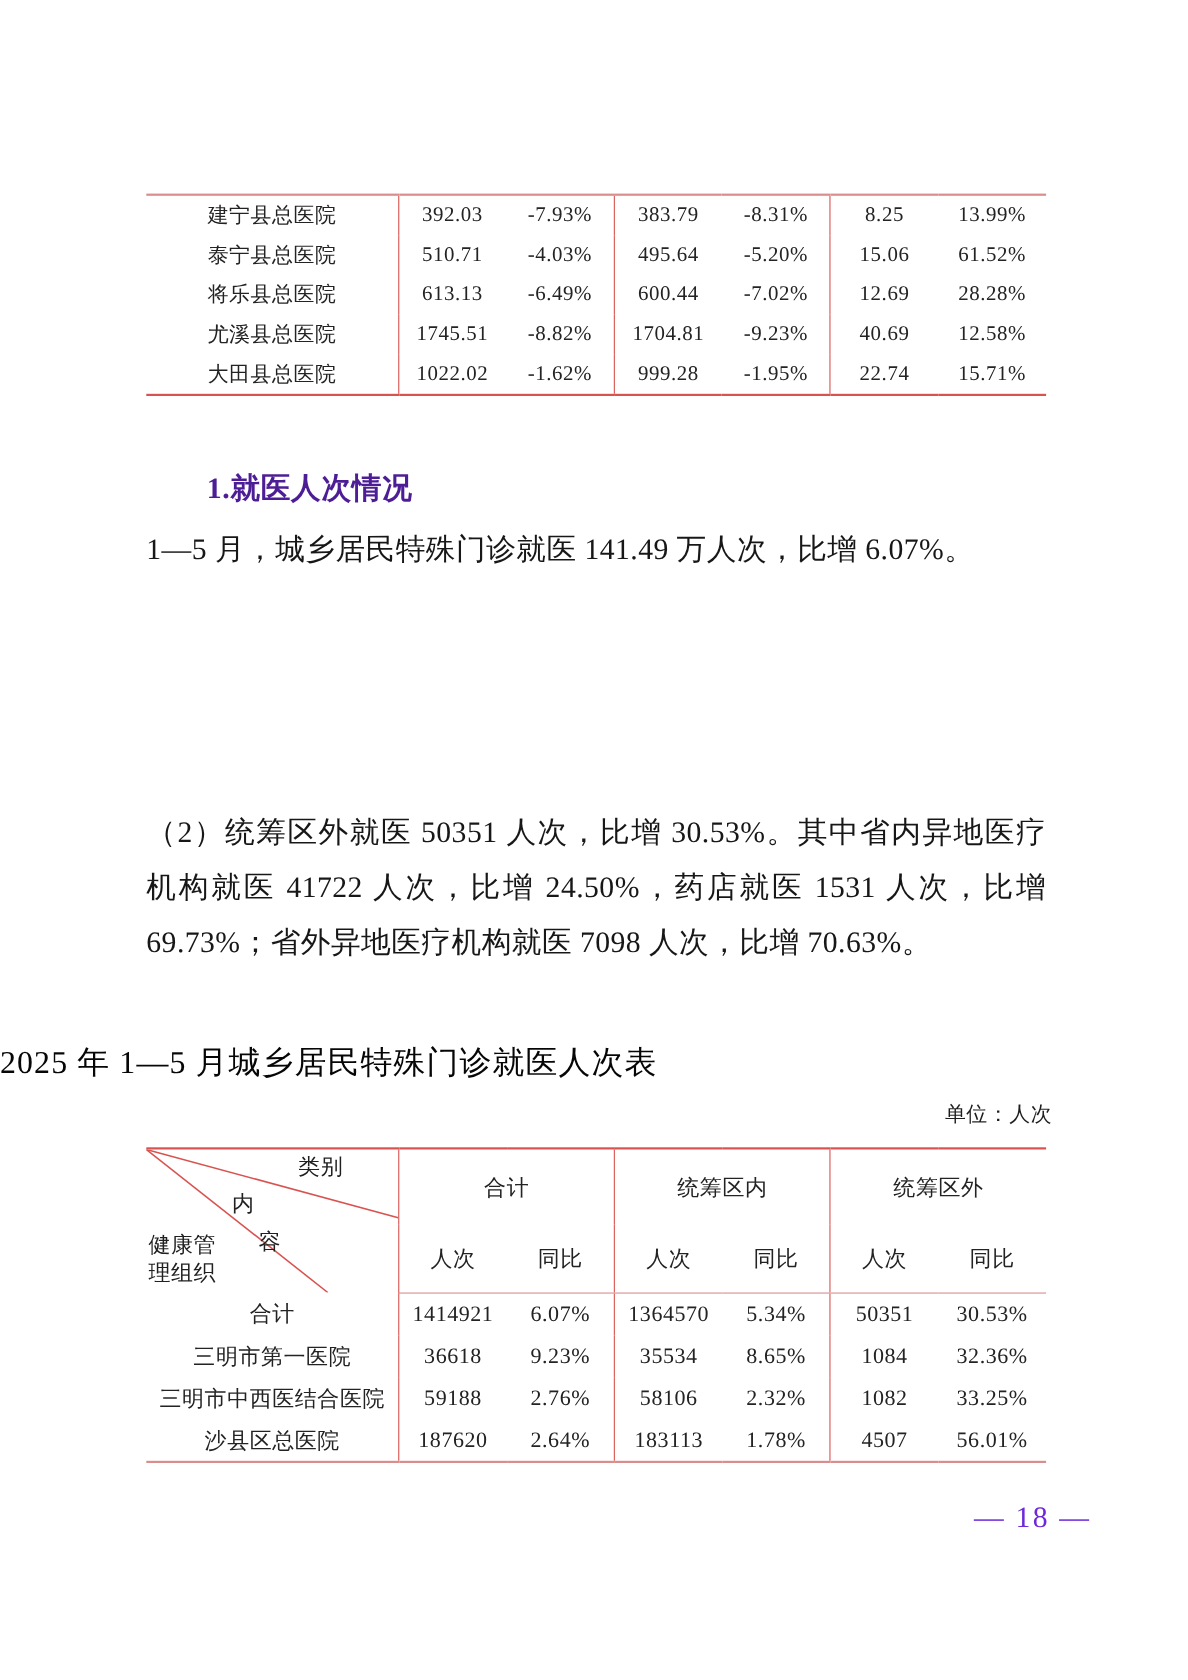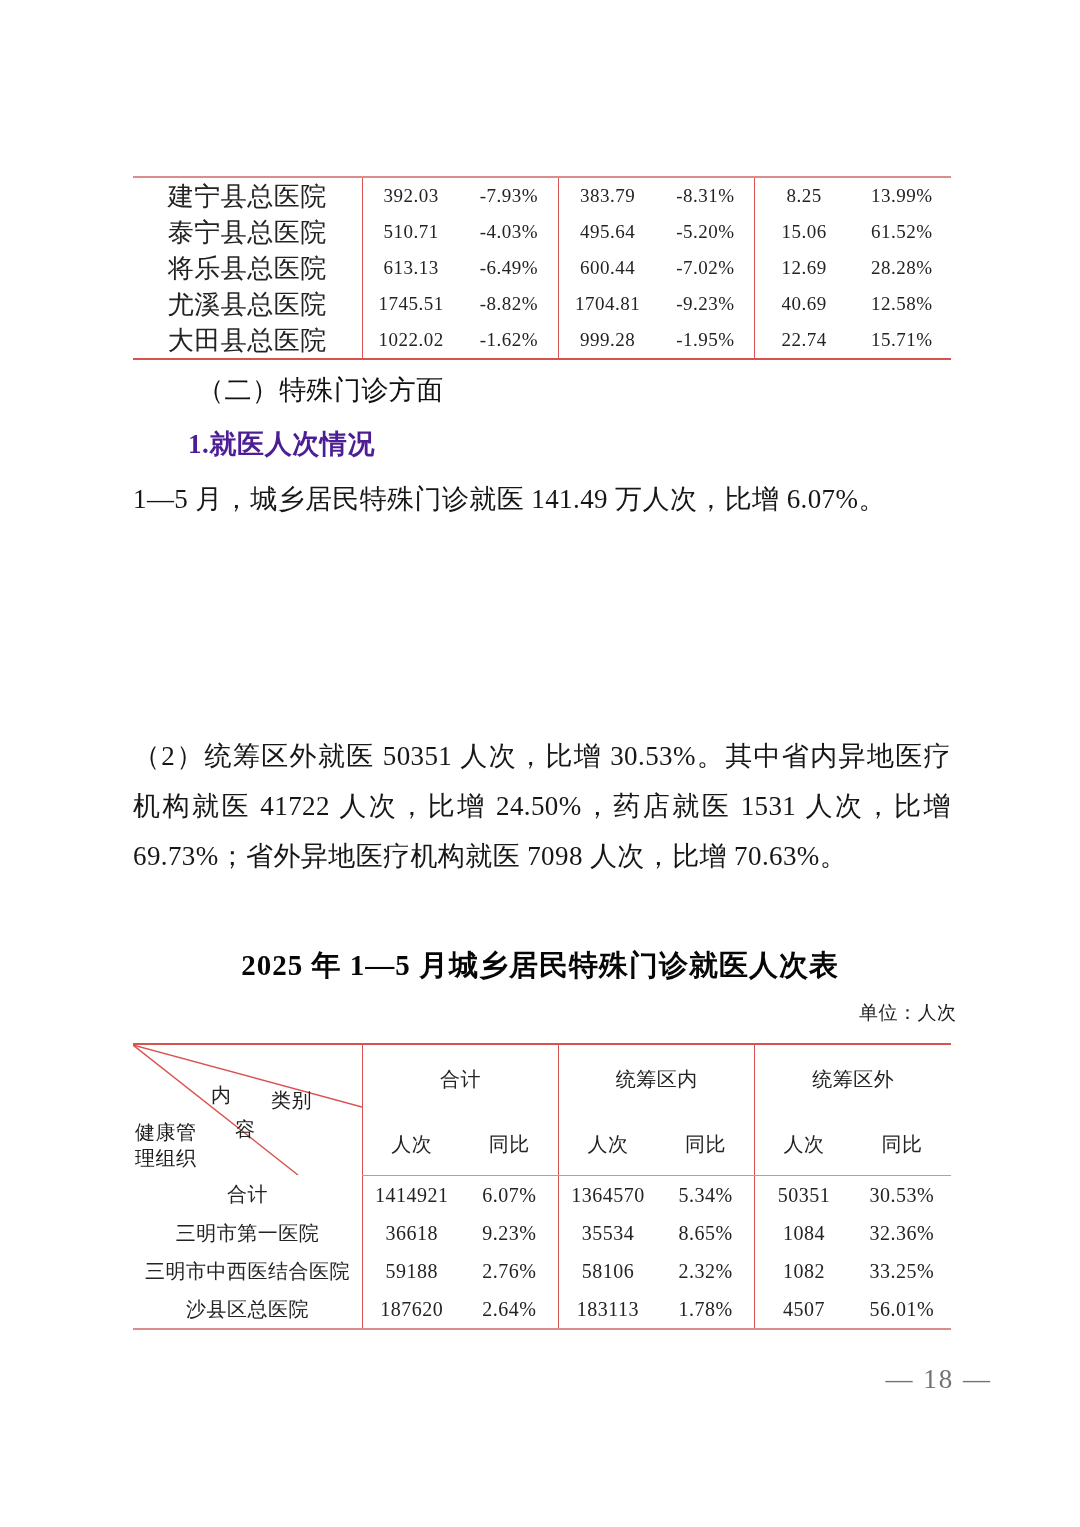--- a/index.html
+++ b/index.html
@@ -53,21 +53,21 @@
   }
   #table-top tr td {
     height: 36px;
   }
   #table-top .tline-bot td {
     border-bottom: 2px solid #d8534f;
   }
   #table-top .cell-name {
     width: 228px;
     font-family: Liberation Serif, serif;
-    font-size: 26px;
+    font-size: 19px;
   }
   #table-top .cell-num { width: 97px; margin-left: 31px; }
   #table-top .cell-pct { width: 98px; }
 
   
   .para {
     position: absolute;
     font-size: 27px;
     line-height: 50px;
     color: #171717;
@@ -89,23 +89,23 @@
     line-height: 40px;
     color: #4c1d95;
     letter-spacing: 0.6px;
   }
 
   
   .table-title {
     position: absolute;
     left: 0;
     width: 1080px;
-    text-align: center;
+    text-align: left;
     font-size: 29px;
-    font-weight: bold;
+    font-weight: normal;
     letter-spacing: 1px;
     color: #060606;
   }
   .table-unit {
     position: absolute;
     font-size: 19px;
     color: #1d1d1d;
     letter-spacing: 0.5px;
     margin-left: 47px;
   }
@@ -148,35 +148,35 @@
     left: 0; top: 0;
   }
   .corner-lbl {
     position: absolute;
     font-size: 20px;
     line-height: 24px;
     color: #202020;
     letter-spacing: 0.5px;
     white-space: nowrap;
   }
-  .lbl-cat  { left: 138px; top: 4px; margin-top: 39px; }
+  .lbl-cat  { left: 138px; top: 4px; }
   .lbl-cont { left: 78px;  top: 38px; }
   .lbl-cont2{ left: 102px; top: 72px; }
   .lbl-org  { left: 2px;   top: 74px; line-height: 26px; text-align: left; }
 
   
   .page-footer {
     position: absolute;
     left: 0;
     width: 1080px;
     text-align: right;
     padding-right: 88px;
     box-sizing: border-box;
     font-size: 27px;
-    color: #737373;
+    color: #6d28d9;
     letter-spacing: 2px;
   }
 </style>
 </head>
 <body>
 
 <div class="page">
 
   <table id="table-top" class="doc-table">
     <tbody>
@@ -221,21 +221,20 @@
         <td class="cell-num vsep">1022.02</td>
         <td class="cell-pct">-1.62%</td>
         <td class="cell-num vsep">999.28</td>
         <td class="cell-pct">-1.95%</td>
         <td class="cell-num vsep">22.74</td>
         <td class="cell-pct">15.71%</td>
       </tr>
     </tbody>
   </table>
 
-  <div class="heading-sub" style="left:197px; top:370px;">（二）特殊门诊方面</div>
 
   <div class="heading-bold" style="left:188px; top:424px;">1.就医人次情况</div>
 
   <div class="para" style="left:133px; top:474px; width:818px;">1—5 月，城乡居民特殊门诊就医 141.49 万人次，比增 6.07%。</div>
 
 
   <div class="para" style="left:133px; top:731px; width:818px;">（2）统筹区外就医 50351 人次，比增 30.53%。其中省内异地医疗机构就医 41722 人次，比增 24.50%，药店就医 1531 人次，比增 69.73%；省外异地医疗机构就医 7098 人次，比增 70.63%。</div>
 
 
   <div class="table-title" style="top:946px;">2025 年 1—5 月城乡居民特殊门诊就医人次表</div>

